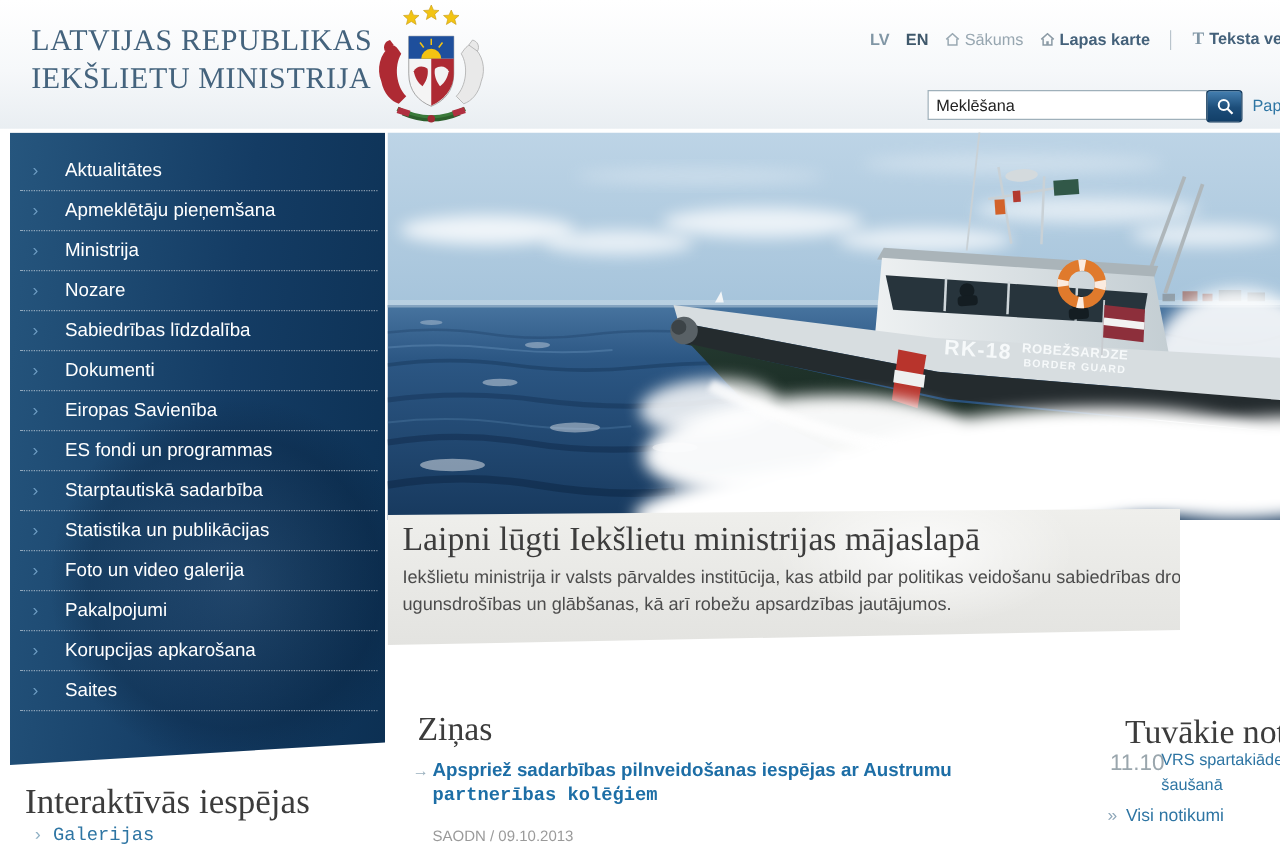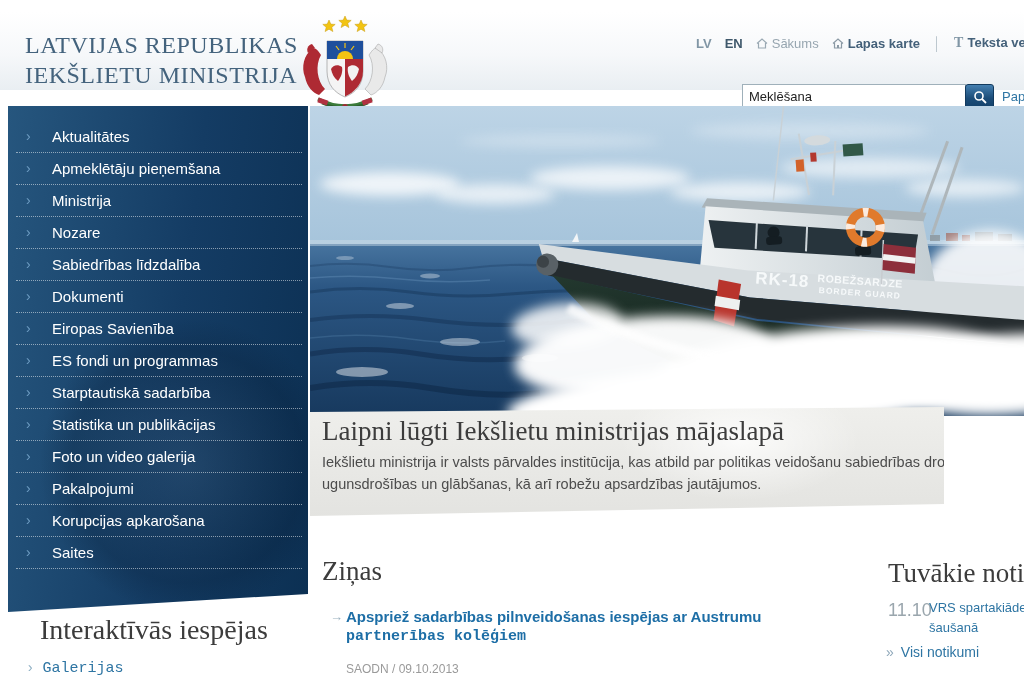--- a/index.html
+++ b/index.html
@@ -1,19 +1,19 @@
 <!DOCTYPE html>
 <html><head>
 <meta charset="utf-8">
 <style>
   html,body{margin:0;padding:0;background:#fff;}
   #page{position:relative;width:1024px;height:683px;overflow:hidden;background:#fff;
         font-family:"Liberation Sans",sans-serif;}
   
-  #header{position:absolute;left:0;top:12px;width:1024px;height:78px;
+  #header{position:absolute;left:0;top:0;width:1024px;height:103px;
           background:linear-gradient(180deg,#ffffff 0%,#f6f8fa 55%,#e9eef2 100%);}
   #site-title{position:absolute;left:25px;top:18px;line-height:30px;
           font-family:"Liberation Serif",serif;font-size:24px;color:#44637d;letter-spacing:.5px;}
   #emblem{position:absolute;left:298px;top:3px;}
   #topnav{position:absolute;left:696px;top:23px;display:flex;align-items:center;gap:13px;
           font-size:13px;white-space:nowrap;}
   #topnav a{text-decoration:none;}
   .nav-lv{color:#8096a5;font-weight:bold;}
   .nav-en{color:#3f586b;font-weight:bold;}
   .nav-muted{color:#97a6b0;}
@@ -45,24 +45,24 @@
   #caption{position:absolute;left:310px;top:406px;width:634px;height:112px;
           background:linear-gradient(180deg,#efefec 0%,#e3e3e0 100%);
           clip-path:polygon(0 6px,100% 1px,100% 98px,0 110px);}
   #caption:before{content:"";position:absolute;left:300px;top:-10px;width:260px;height:110px;
           background:radial-gradient(ellipse at 50% 40%,rgba(255,255,255,.8) 0%,transparent 65%);}
   #welcome-heading{position:absolute;left:12px;top:10px;margin:0;font-weight:normal;
           font-family:"Liberation Serif",serif;font-size:27px;color:#3c3c3c;white-space:nowrap;}
   .welcome-line{position:absolute;left:12px;font-size:14.5px;color:#4c4c4c;white-space:nowrap;}
   .wl1{top:48px;} .wl2{top:70px;}
   
-  .serif-h{position:absolute;margin:0;font-weight:normal;font-family:"Liberation Serif",serif;
+  .serif-h{position:absolute;margin:12px;font-weight:normal;font-family:"Liberation Serif",serif;
           color:#3c3c3c;white-space:nowrap;}
   
-  #interactive-h{left:40px;top:614px;font-size:28px;}
+  #interactive-h{left:8px;top:614px;font-size:28px;}
   #galerijas{position:absolute;left:26px;top:660px;font-size:15px;color:#2e75a3;
           text-decoration:none;white-space:nowrap;font-family:Liberation Mono, monospace;}
   #galerijas .chev{color:#8fb0c4;margin-right:8px;font-size:14px;}
   
   #zinas-h{left:322px;top:556px;font-size:27px;}
   #news-item{position:absolute;left:330px;top:608px;cursor:pointer;}
   #news-arrow{position:absolute;left:0;top:1px;color:#9ab0be;font-size:13px;}
   .news-title{position:absolute;left:16px;font-size:15px;font-weight:bold;color:#1d6ea6;white-space:nowrap;}
   .nt1{top:0px;} .nt2{top:20px;font-family:Liberation Mono, monospace;}
   #news-meta{position:absolute;left:346px;top:662px;font-size:12px;color:#9a9a9a;white-space:nowrap;}

